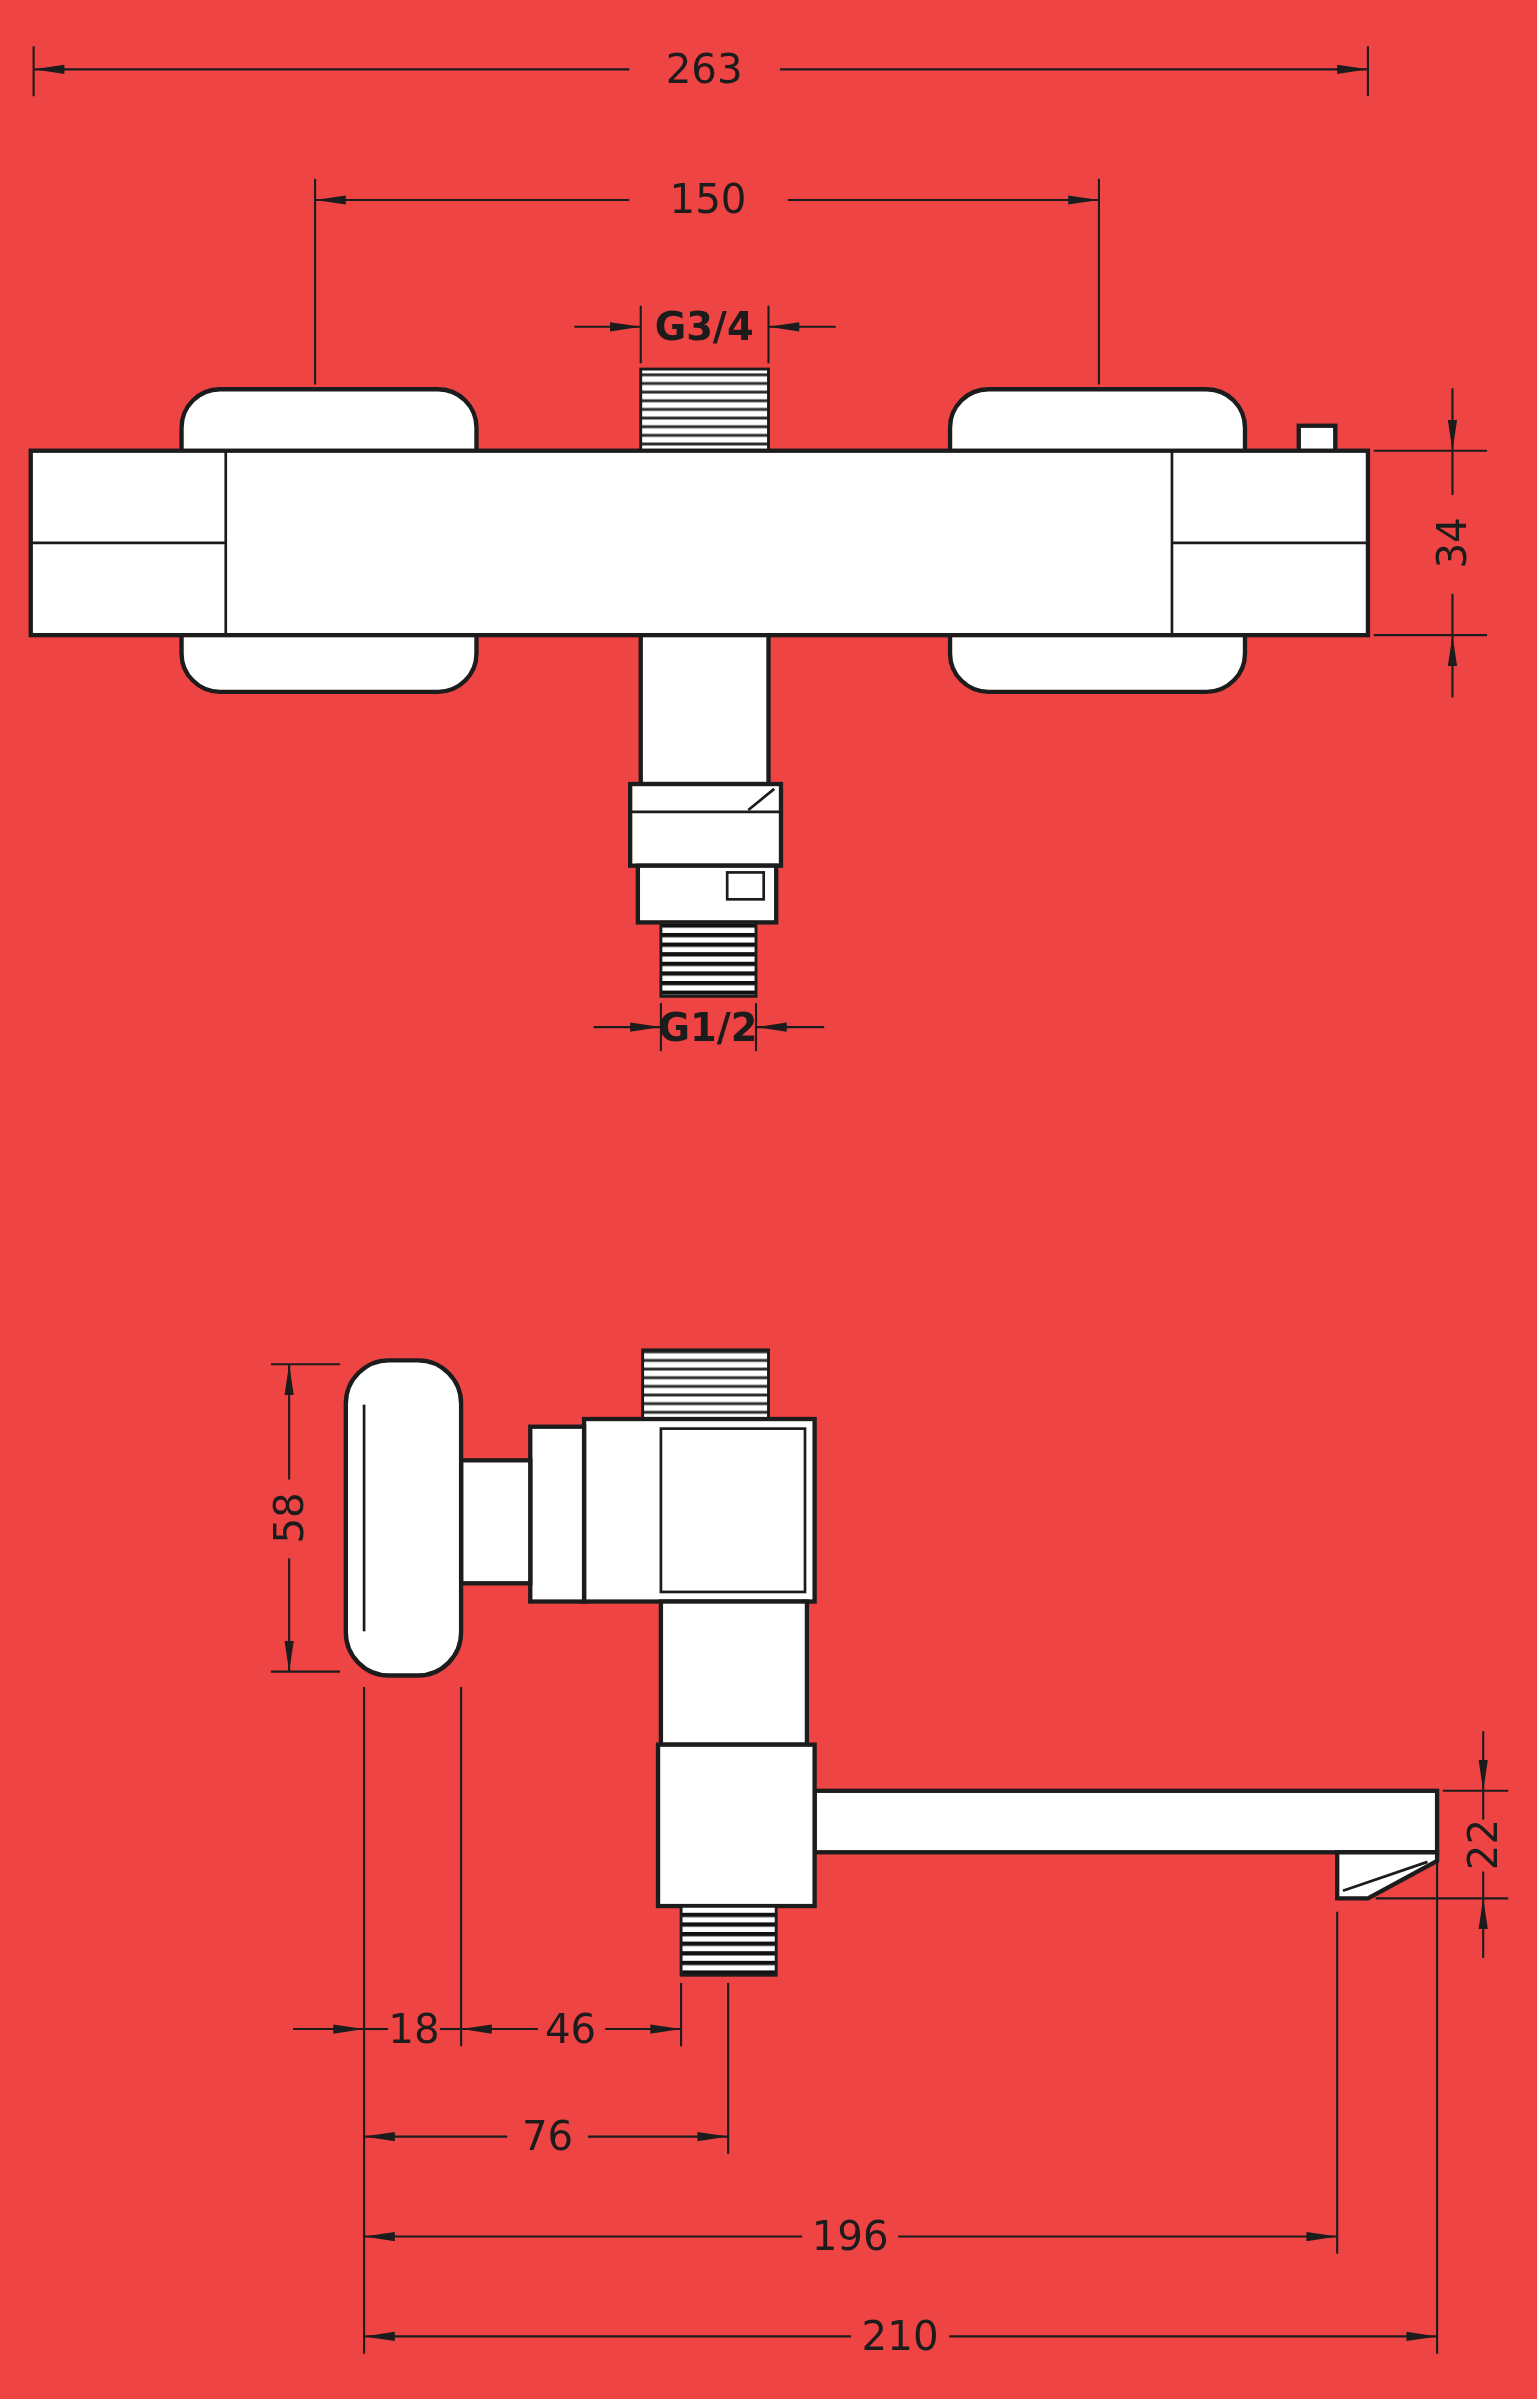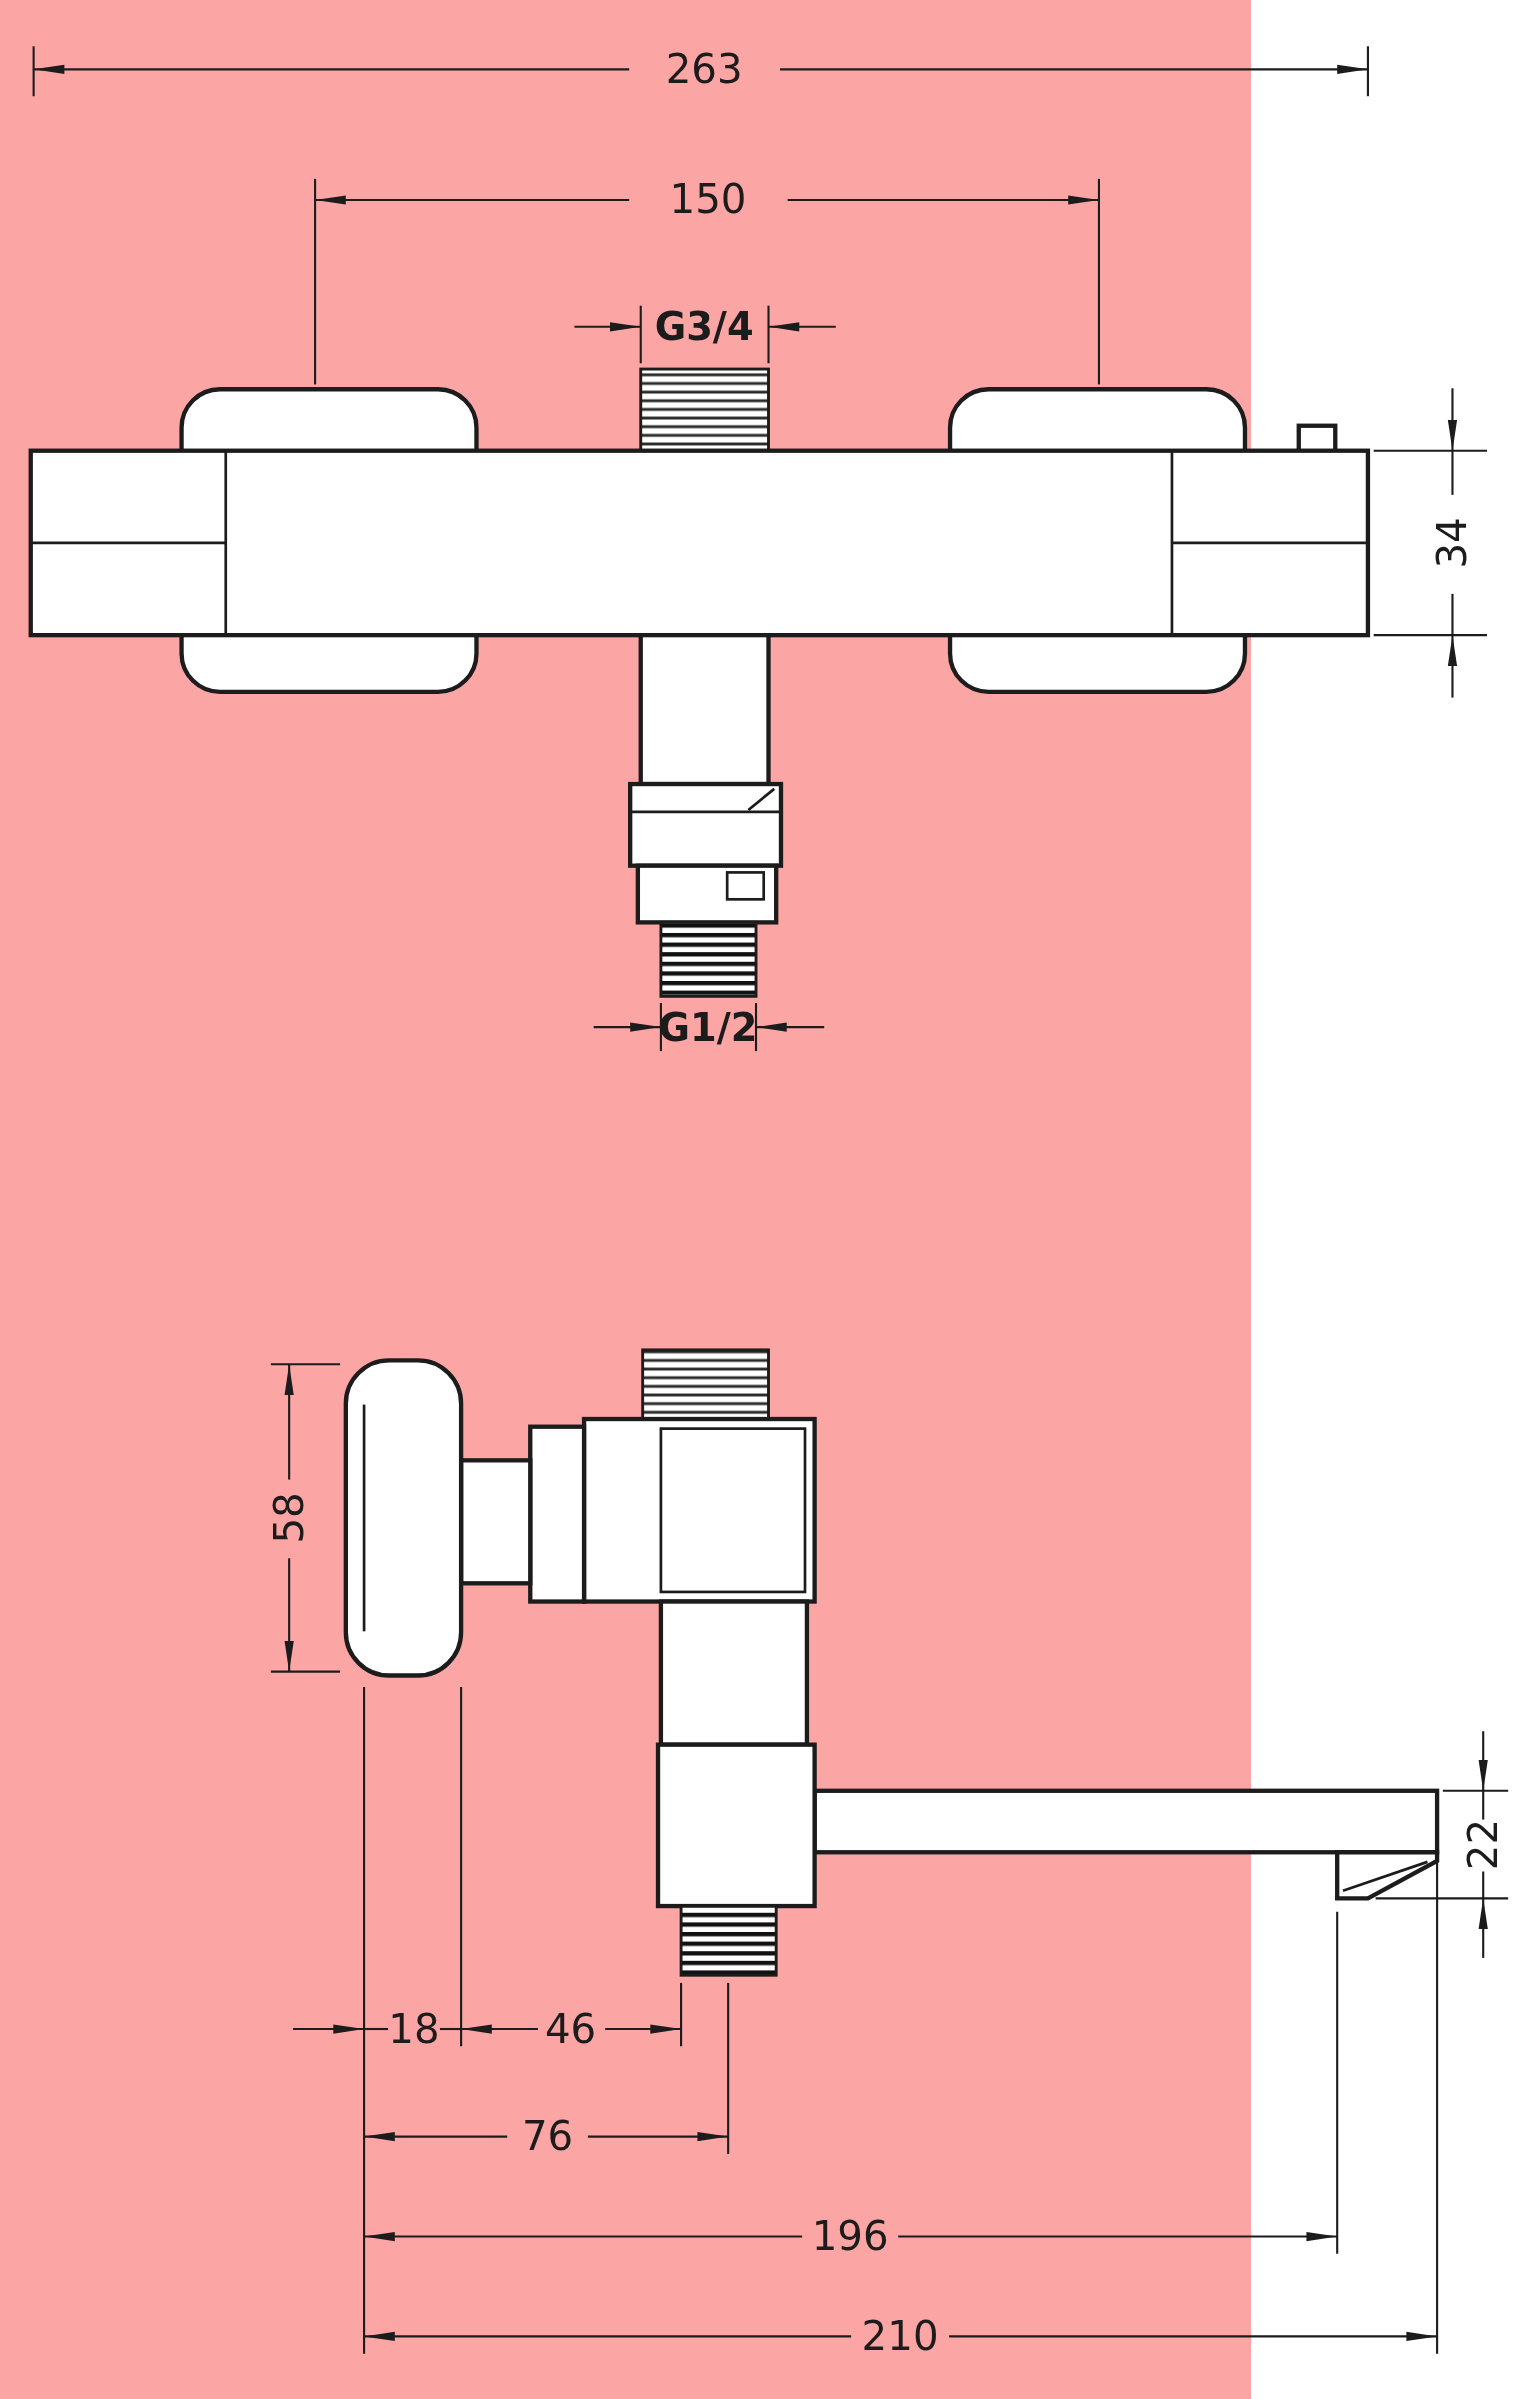--- a/index.html
+++ b/index.html
@@ -1,16 +1,16 @@
 <!DOCTYPE html>
 <html><head>
 <meta charset="utf-8">
 <style>
   html,body{margin:0;padding:0;background:#ffffff;}
-  .page{width:1251px;height:2400px;position:relative;background:#fca5a5;}
+  .page{width:1537px;height:2400px;position:relative;background:#ef4444;}
   svg{display:block;}
   .o{fill:#ffffff;stroke:#1c1c1c;stroke-width:4.5;stroke-linejoin:miter;}
   .t{fill:none;stroke:#1c1c1c;stroke-width:2.8;}
   .d{fill:none;stroke:#1c1c1c;stroke-width:2.2;}
   .lbl{font-family:"DejaVu Sans","Liberation Sans",sans-serif;font-size:42px;fill:#1c1c1c;}
   .lblb{font-weight:bold;font-size:40px;}
 </style>
 </head>
 <body>
 

